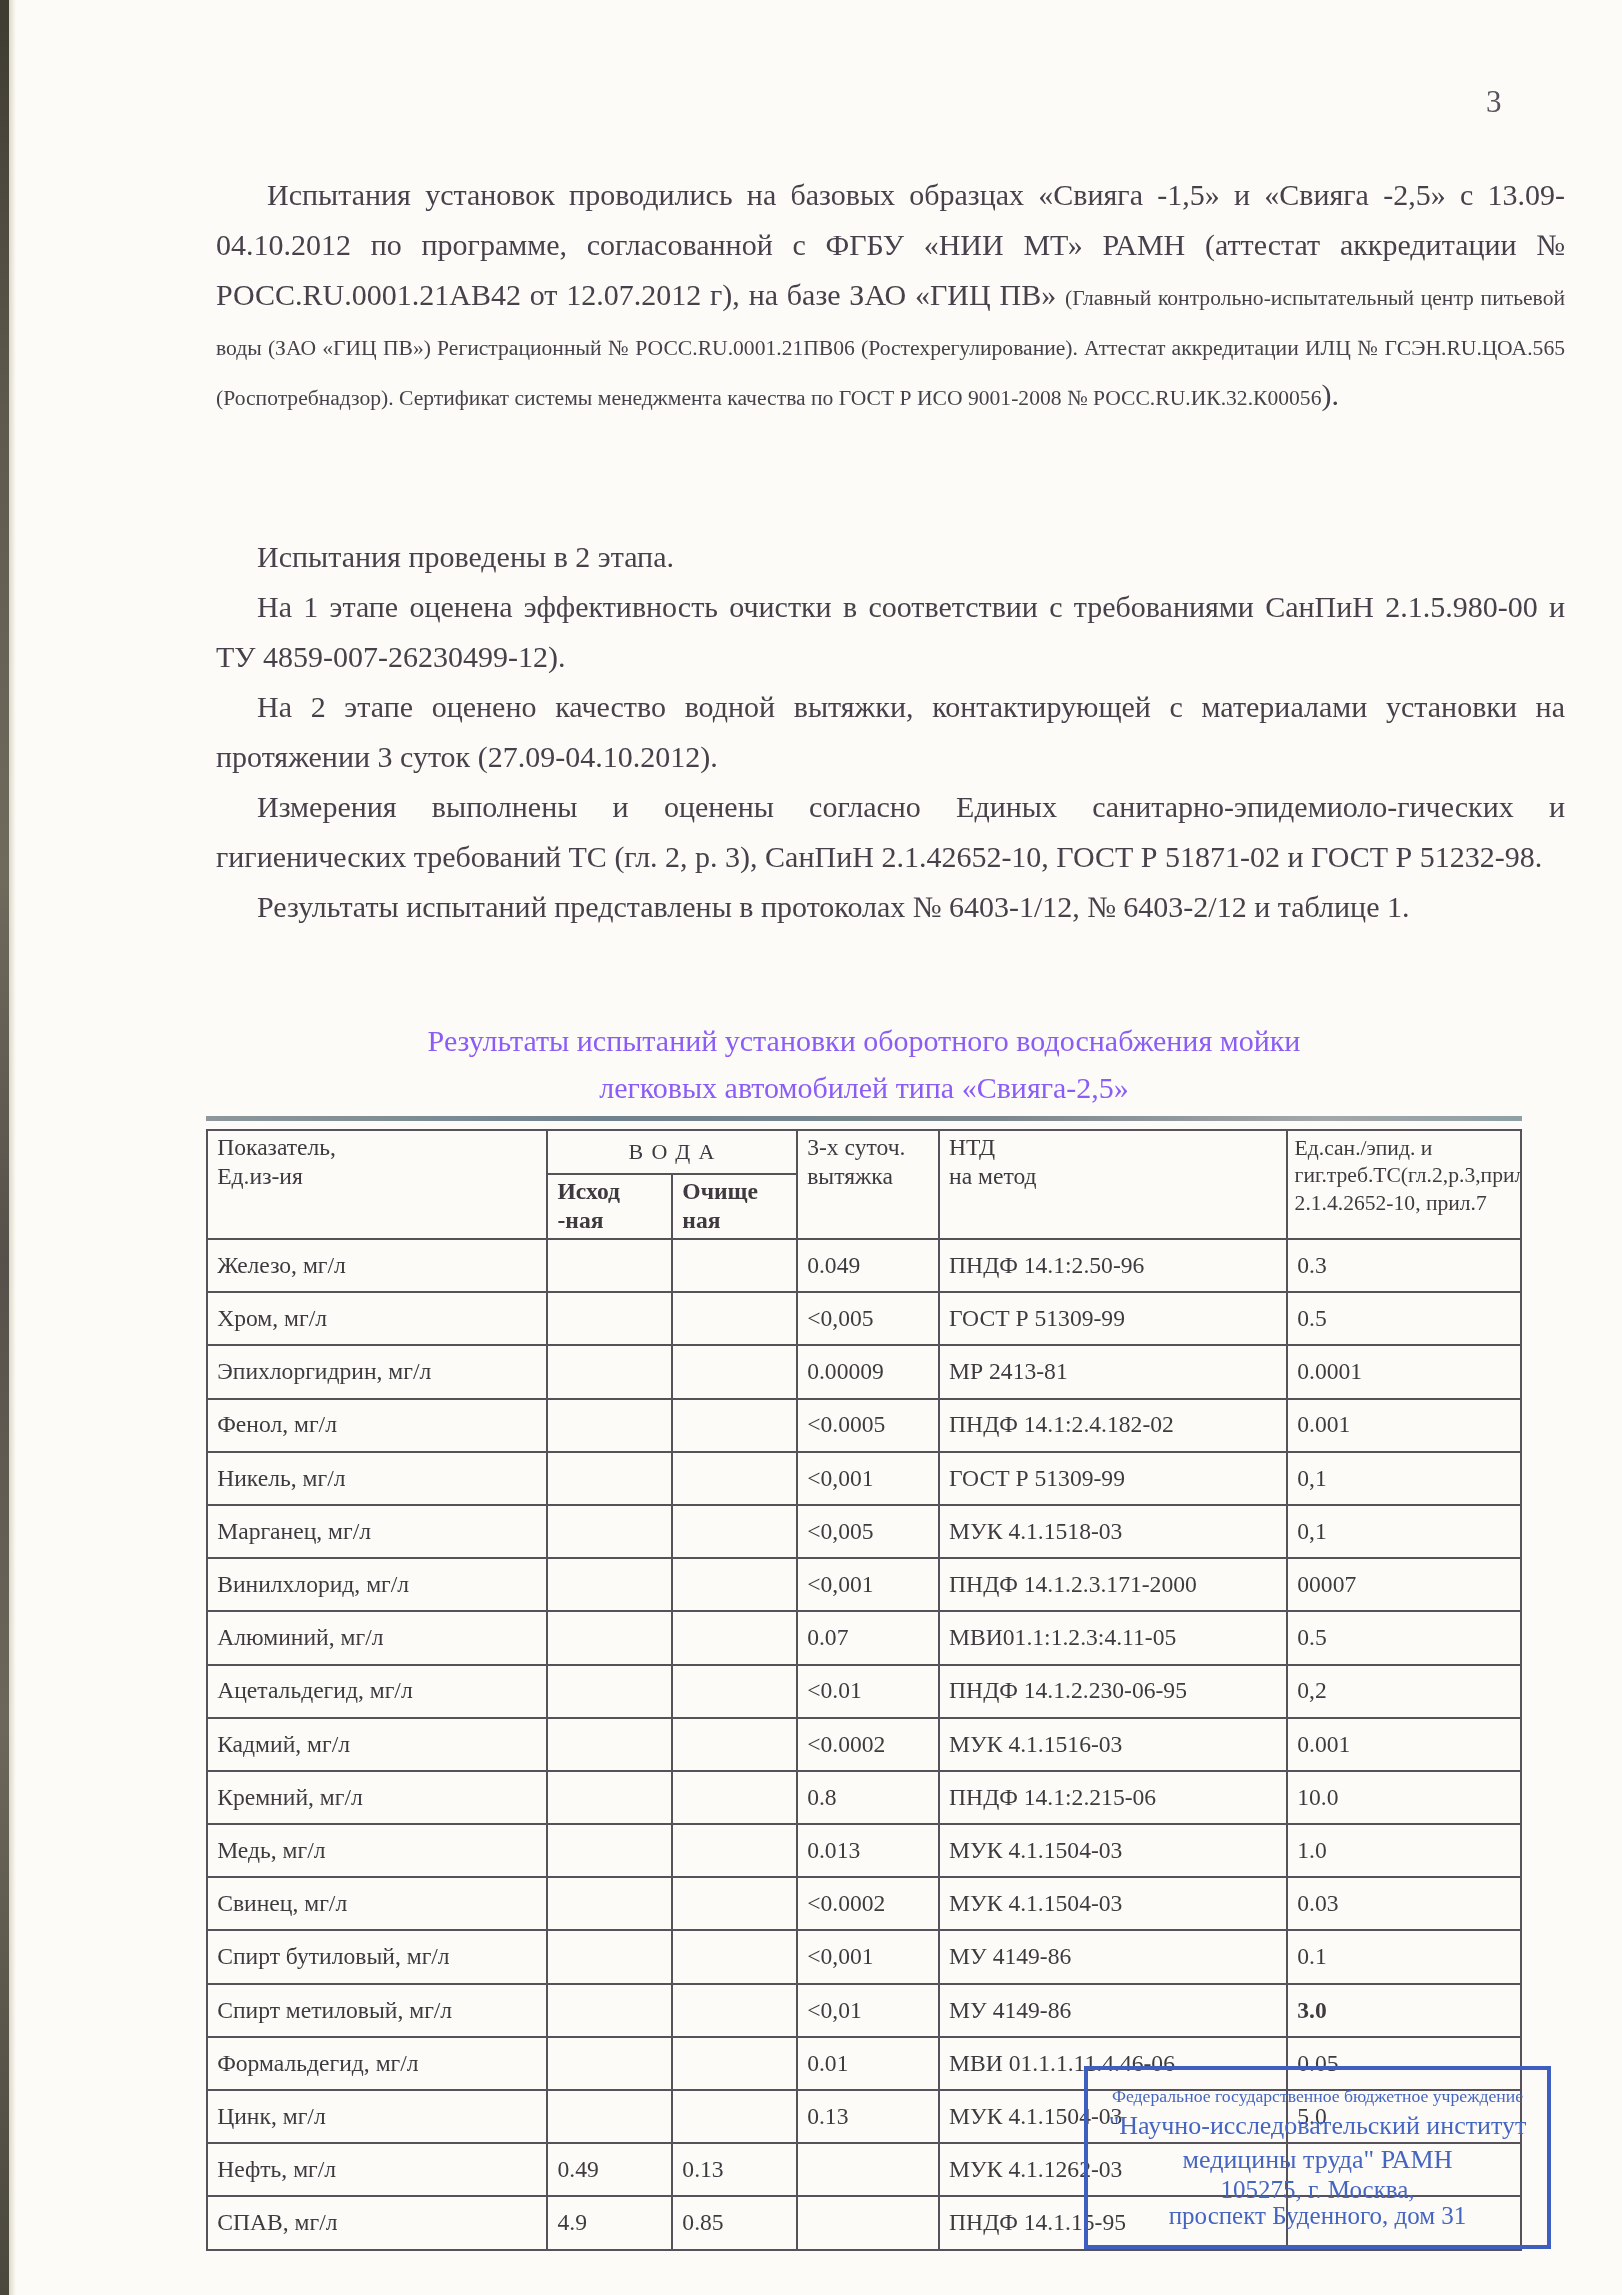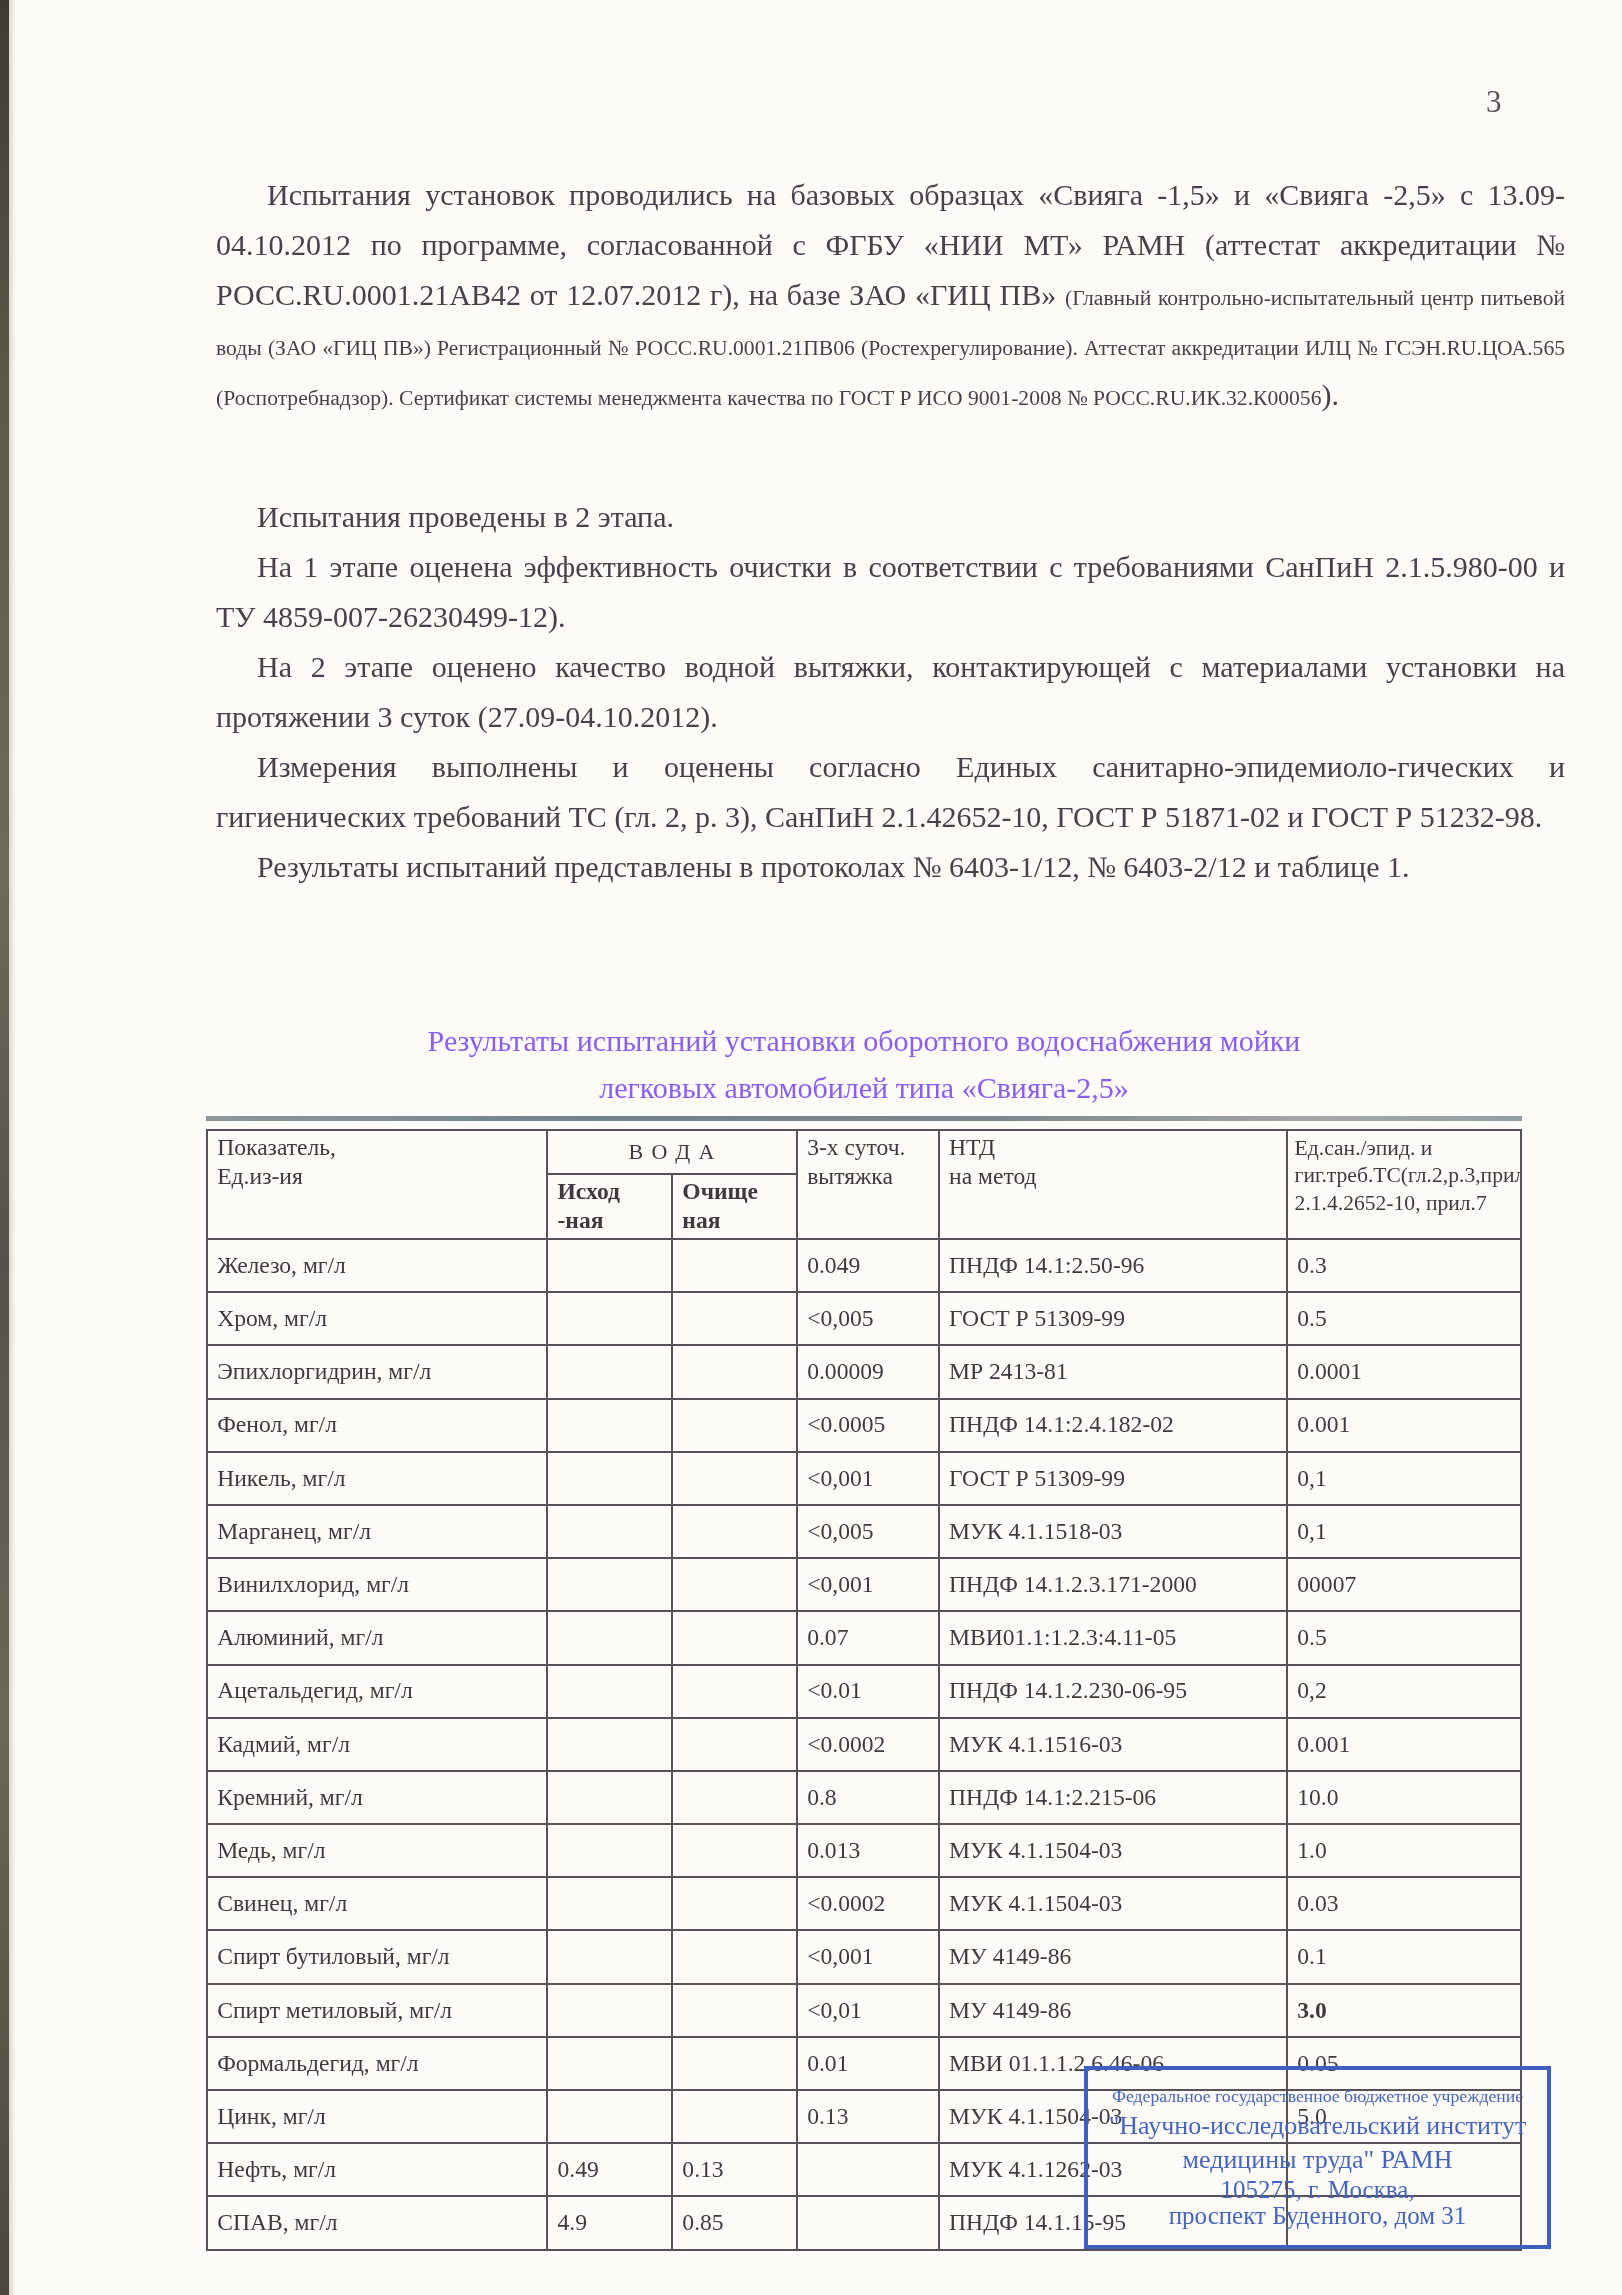--- a/index.html
+++ b/index.html
@@ -23,21 +23,21 @@
     position:absolute;top:84px;left:1486px;
     font-size:31px;color:#5a525c;
   }
   .para{
     position:absolute;left:216px;width:1349px;
     text-align:justify;
   }
   .p1{top:170px;text-indent:51px;}
   .big{font-size:30px;line-height:50px;}
   .smallprint{font-size:21.6px;line-height:37px;}
-  .body-paras{position:absolute;left:216px;top:492px;width:1349px;}
+  .body-paras{position:absolute;left:216px;top:532px;width:1349px;}
   .body-paras p{
     margin:0;font-size:30px;line-height:50px;
     text-indent:41px;text-align:justify;
   }
   .table-section{position:absolute;left:206px;top:1017px;width:1316px;}
   .tbl-title{font-size:30px;line-height:47px;text-align:center;color:#8b5cf6;}
   .rule{
     height:4.6px;margin-top:5.2px;width:100%;
     background:linear-gradient(90deg,#8d979c 0%,#70828d 30%,#7c878d 60%,#a3a7a8 85%,#8fa0a6 100%);
   }
@@ -252,21 +252,21 @@
           <td></td>
           <td>&lt;0,01</td>
           <td>МУ  4149-86</td>
           <td class="bold">3.0</td>
         </tr>
         <tr>
           <td>Формальдегид, мг/л</td>
           <td></td>
           <td></td>
           <td>0.01</td>
-          <td>МВИ  01.1.1.2.6.46-06</td>
+          <td>МВИ  01.1.1.11.4.46-06</td>
           <td>0.05</td>
         </tr>
         <tr>
           <td>Цинк, мг/л</td>
           <td></td>
           <td></td>
           <td>0.13</td>
           <td>МУК  4.1.1504-03</td>
           <td>5.0</td>
         </tr>

